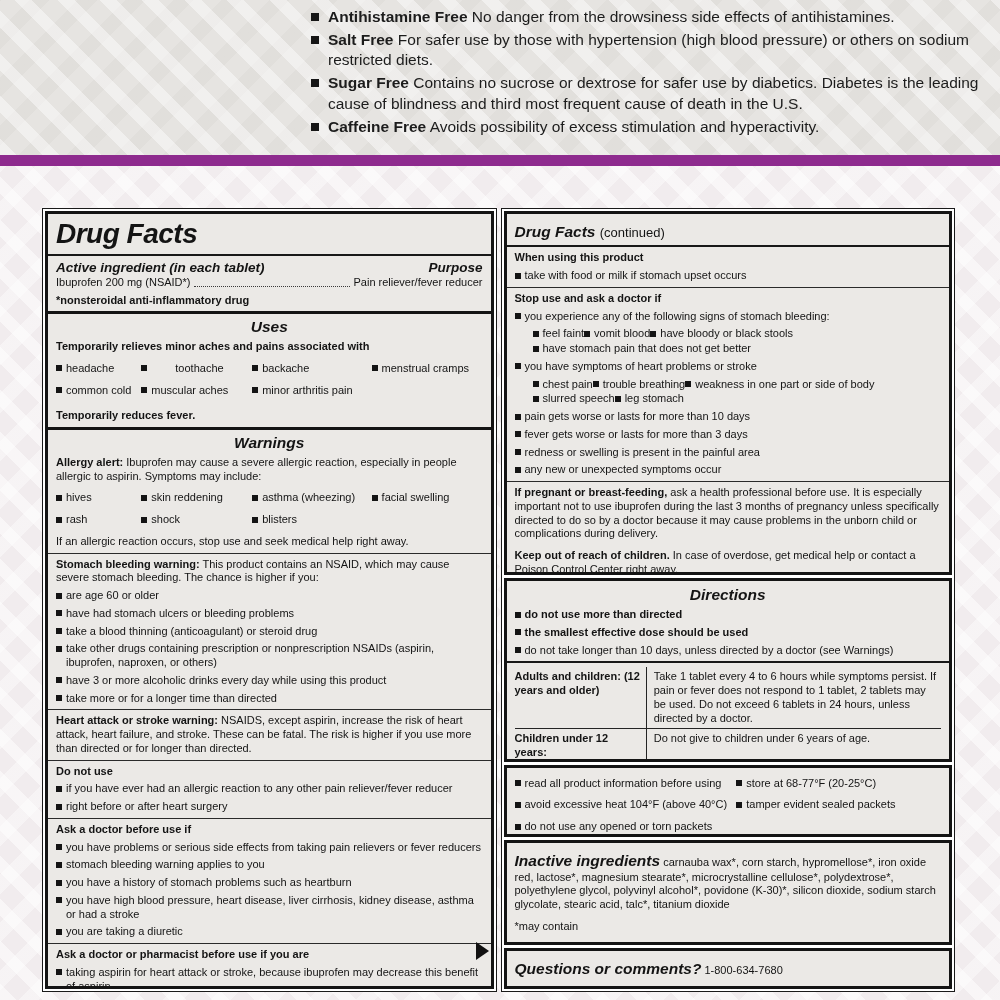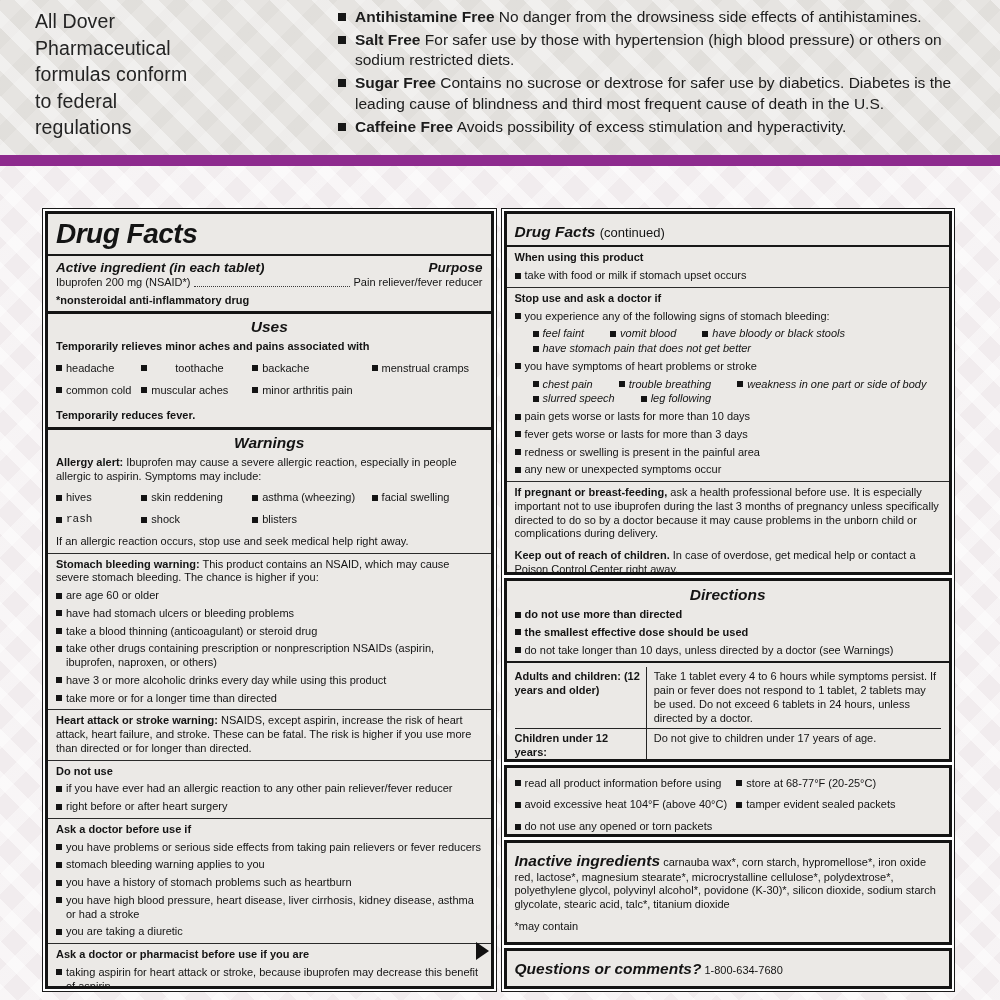--- a/index.html
+++ b/index.html
@@ -24,21 +24,21 @@
     background-image:
       repeating-linear-gradient(45deg, rgba(255,255,255,.45) 0 12px, rgba(0,0,0,0) 12px 30px),
       repeating-linear-gradient(-45deg, rgba(220,218,214,.5) 0 14px, rgba(0,0,0,0) 14px 34px);
   }
   .brand {
     position:absolute; top:8px; left:35px; width:250px;
     font-size:19.5px; line-height:1.36; letter-spacing:.1px;
     white-space:pre-line; color:#242424;
   }
   .top-bullets {
-    position:absolute; top:7px; left:338px; right:8px;
+    position:absolute; top:7px; left:311px; right:8px;
     margin:0; padding:0; list-style:none;
     font-size:15.5px; line-height:1.3; color:#1c1c1c;
   }
   .top-bullets li { display:flex; margin-bottom:3px; }
   .tsq { width:8px; height:8px; background:#161616; flex:none; margin:6px 9px 0 0; }
   
   .accent-bar { position:absolute; top:155px; left:0; width:1000px; height:11px; background:#8e2b8e; }
   
   .label-area {
     position:absolute; top:208px; left:42px; width:913px; height:784px;
@@ -67,21 +67,21 @@
   .rule { border-top:1px solid #2a2a2a; margin:4px -8px; }
   .rule.med   { border-top-width:2px; border-color:#181818; }
   .rule.thick { border-top-width:3.5px; border-color:#141414; }
   .prow { display:flex; justify-content:space-between; font-size:13.5px; font-weight:700; font-style:italic; margin:1px 0; }
   .leader { display:flex; align-items:flex-end; font-size:11px; line-height:1.25; margin:1px 0; }
   .leader .dots { flex:1 1 auto; border-bottom:1.5px dotted #3a3a3a; margin:0 3px 2.5px; min-width:20px; }
   
   .bullets { margin:1px 0; }
   .bitem { display:flex; align-items:flex-start; font-size:11px; line-height:1.25; margin:4px 0; }
   .sq { width:6px; height:6px; background:#141414; flex:none; margin:3.5px 4px 0 0; }
-  .subrow { display:flex; gap:26px; margin:1px 0 1px 18px; flex-wrap:nowrap;font-style:italic; }
+  .subrow { display:flex; gap:0; margin:1px 0 1px 18px; flex-wrap:nowrap; }
   .subrow .bitem { margin:0; white-space:nowrap; }
   
   .bgrid { margin:1px 0; }
   .grow { display:flex; }
   .gcell { flex:none; padding-right:4px; }
   
   .dtable { margin:0 0 1px; font-size:11px; }
   .trow { display:flex; border-bottom:1.5px solid #242424; }
   .trow:last-child { border-bottom:none; }
   .tlabel { width:31%; flex:none; font-weight:700; padding:3px 4px 3px 0; border-right:1.5px solid #242424; line-height:1.25; }
@@ -92,25 +92,20 @@
     width:0; height:0;
     border-top:9px solid transparent; border-bottom:9px solid transparent;
     border-left:13px solid #111;
   }
 </style>
 </head>
 <body>
 
 <div class="page">
   <header class="top">
-    <div class="brand">All Dover
-Pharmaceutical
-formulas conform
-to federal
-regulations</div>
     <ul class="top-bullets">
         <li>
           <span class="tsq"></span>
           <span><span class="s-b">Antihistamine Free</span><span> No danger from the drowsiness side effects of antihistamines.</span></span>
         </li>
         <li>
           <span class="tsq"></span>
           <span><span class="s-b">Salt Free</span><span> For safer use by those with hypertension (high blood pressure) or others on sodium restricted diets.</span></span>
         </li>
         <li>
@@ -193,21 +188,21 @@
               <div class="bitem gcell" style="width: 28%;">
                 <span class="sq"></span>
                 <span class="btext"><span>asthma (wheezing)</span></span>
               </div>
               <div class="bitem gcell" style="width: 26%;">
                 <span class="sq"></span>
                 <span class="btext"><span>facial swelling</span></span>
               </div>
             </div>
             <div class="grow">
-              <div class="bitem gcell" style="width: 20%; font-family: Liberation Mono, monospace;">
+              <div class="bitem gcell" style="width: 20%;">
                 <span class="sq"></span>
                 <span class="btext"><span>rash</span></span>
               </div>
               <div class="bitem gcell" style="width: 26%;">
                 <span class="sq"></span>
                 <span class="btext"><span>shock</span></span>
               </div>
               <div class="bitem gcell" style="width: 28%;">
                 <span class="sq"></span>
                 <span class="btext"><span>blisters</span></span>
@@ -356,21 +351,21 @@
                 <span class="btext"><span>weakness in one part or side of body</span></span>
               </div>
             </div>
             <div class="subrow">
               <div class="bitem">
                 <span class="sq"></span>
                 <span class="btext"><span>slurred speech</span></span>
               </div>
               <div class="bitem">
                 <span class="sq"></span>
-                <span class="btext"><span>leg following</span></span>
+                <span class="btext"><span>leg stomach</span></span>
               </div>
             </div>
             <div class="bitem">
               <span class="sq"></span>
               <span class="btext"><span>pain gets worse or lasts for more than 10 days</span></span>
             </div>
             <div class="bitem">
               <span class="sq"></span>
               <span class="btext"><span>fever gets worse or lasts for more than 3 days</span></span>
             </div>
@@ -404,21 +399,21 @@
             </div>
           </div>
           <div class="rule med"></div>
           <div class="dtable">
             <div class="trow">
               <div class="tlabel">Adults and children: (12 years and older)</div>
               <div class="ttext">Take 1 tablet every 4 to 6 hours while symptoms persist. If pain or fever does not respond to 1 tablet, 2 tablets may be used. Do not exceed 6 tablets in 24 hours, unless directed by a doctor.</div>
             </div>
             <div class="trow">
               <div class="tlabel">Children under 12 years:</div>
-              <div class="ttext">Do not give to children under 17 years of age.</div>
+              <div class="ttext">Do not give to children under 6 years of age.</div>
             </div>
           </div>
         </div>
         <div class="rbox">
           <div class="bgrid">
             <div class="grow">
               <div class="bitem gcell" style="width: 52%;">
                 <span class="sq"></span>
                 <span class="btext"><span>read all product information before using</span></span>
               </div>

